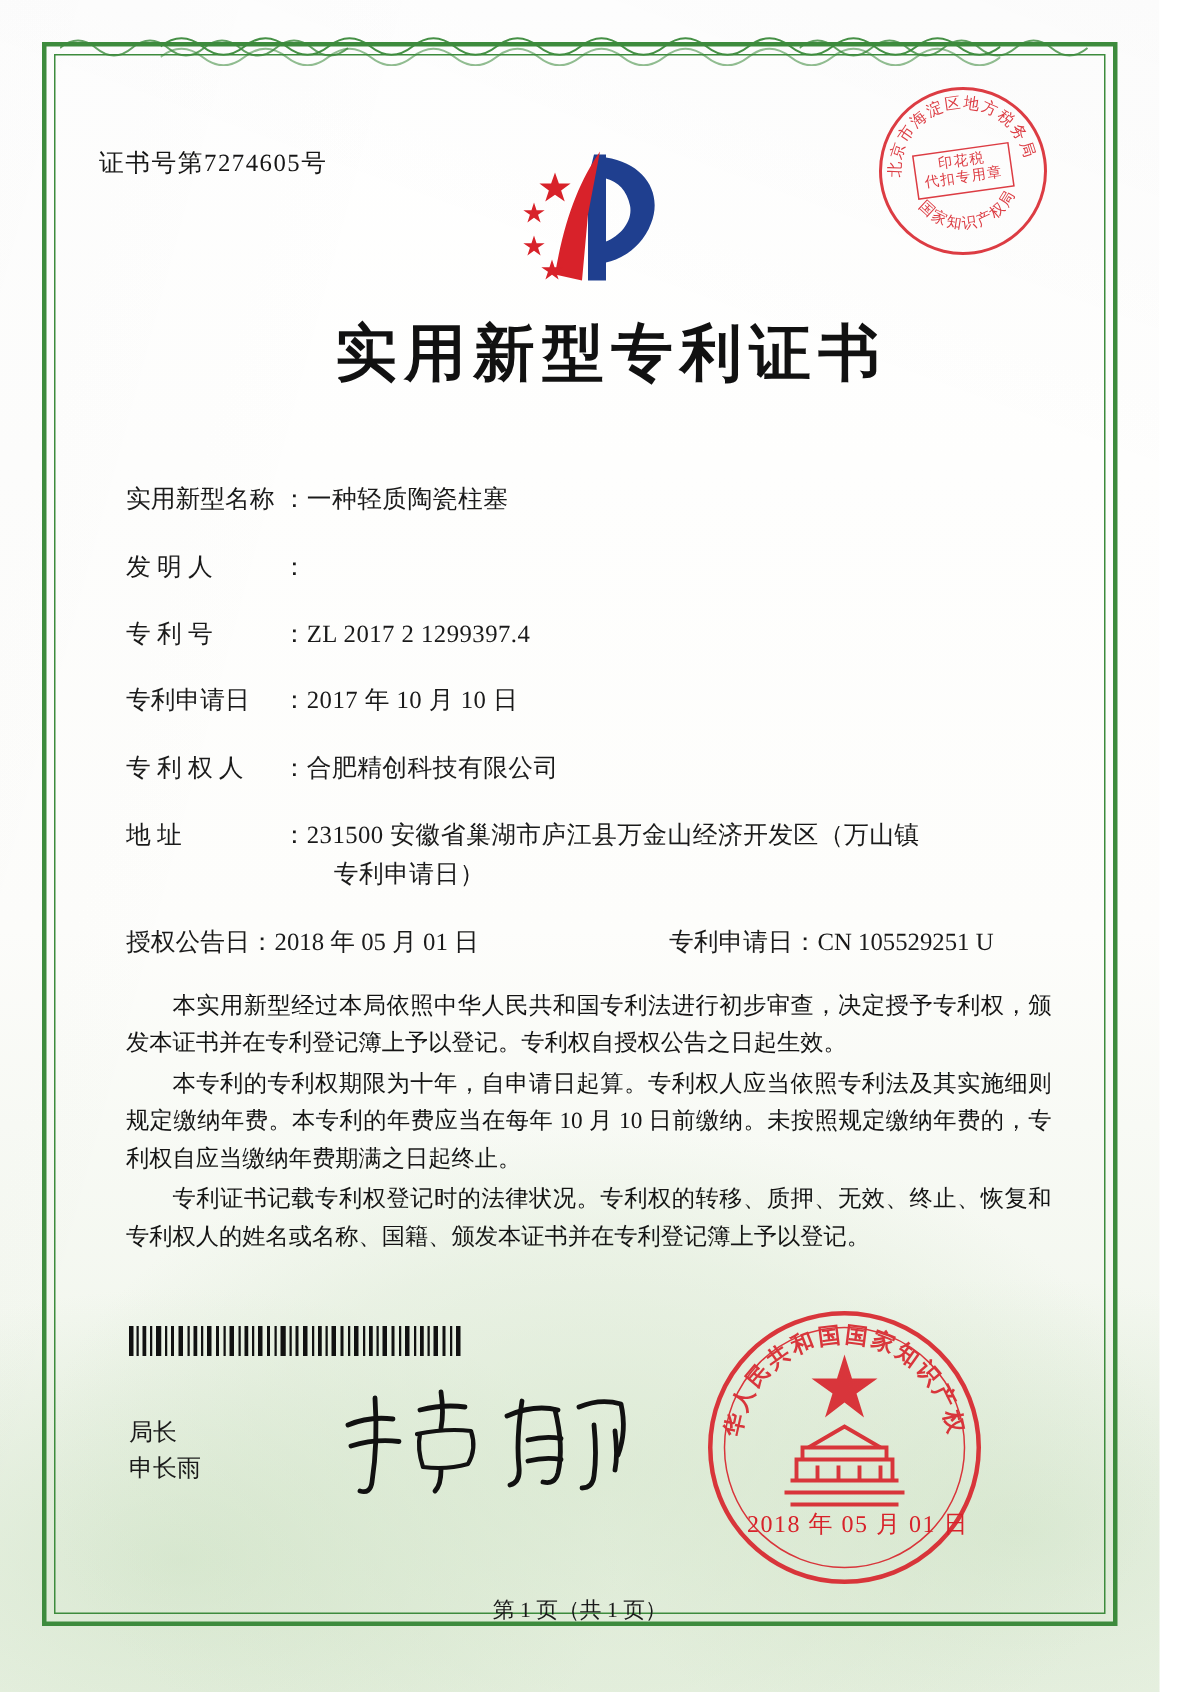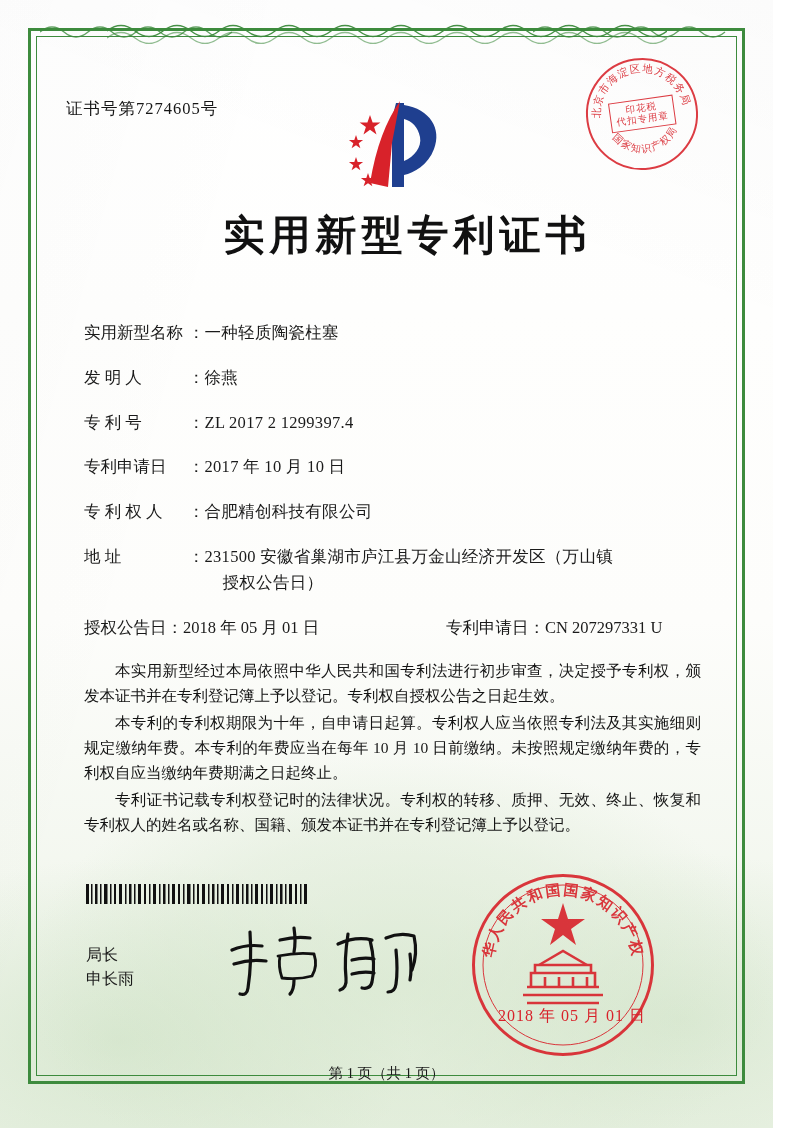--- a/index.html
+++ b/index.html
@@ -334,21 +334,20 @@
 
     <div class="field-row">
       <div class="field-label">实用新型名称</div>
       <div class="field-colon">：</div>
       <div class="field-value">一种轻质陶瓷柱塞</div>
     </div>
 
     <div class="field-row">
       <div class="field-label spread">发 明 人</div>
       <div class="field-colon">：</div>
-      <div class="field-value">徐燕</div>
     </div>
 
     <div class="field-row">
       <div class="field-label spread">专 利 号</div>
       <div class="field-colon">：</div>
       <div class="field-value">ZL 2017 2 1299397.4</div>
     </div>
 
     <div class="field-row">
       <div class="field-label">专利申请日</div>
@@ -360,30 +359,30 @@
       <div class="field-label spread">专 利 权 人</div>
       <div class="field-colon">：</div>
       <div class="field-value">合肥精创科技有限公司</div>
     </div>
 
     <div class="field-row">
       <div class="field-label spread">地 址</div>
       <div class="field-colon">：</div>
       <div class="field-value">
         <span>231500 安徽省巢湖市庐江县万金山经济开发区（万山镇</span>
-        <span class="sub">授权公告日）</span>
+        <span class="sub">专利申请日）</span>
       </div>
     </div>
 
     <div class="pubrow">
       <div class="left">
         <span>授权公告日</span>：<span>2018 年 05 月 01 日</span>
       </div>
       <div class="right">
-        <span>专利申请日</span>：<span>CN 207297331 U</span>
+        <span>专利申请日</span>：<span>CN 105529251 U</span>
       </div>
     </div>
   </div>
 
   <div class="body-text">
     <p>本实用新型经过本局依照中华人民共和国专利法进行初步审查，决定授予专利权，颁发本证书并在专利登记簿上予以登记。专利权自授权公告之日起生效。</p>
     <p>本专利的专利权期限为十年，自申请日起算。专利权人应当依照专利法及其实施细则规定缴纳年费。本专利的年费应当在每年 10 月 10 日前缴纳。未按照规定缴纳年费的，专利权自应当缴纳年费期满之日起终止。</p>
     <p>专利证书记载专利权登记时的法律状况。专利权的转移、质押、无效、终止、恢复和专利权人的姓名或名称、国籍、颁发本证书并在专利登记簿上予以登记。</p>
   </div>
 

